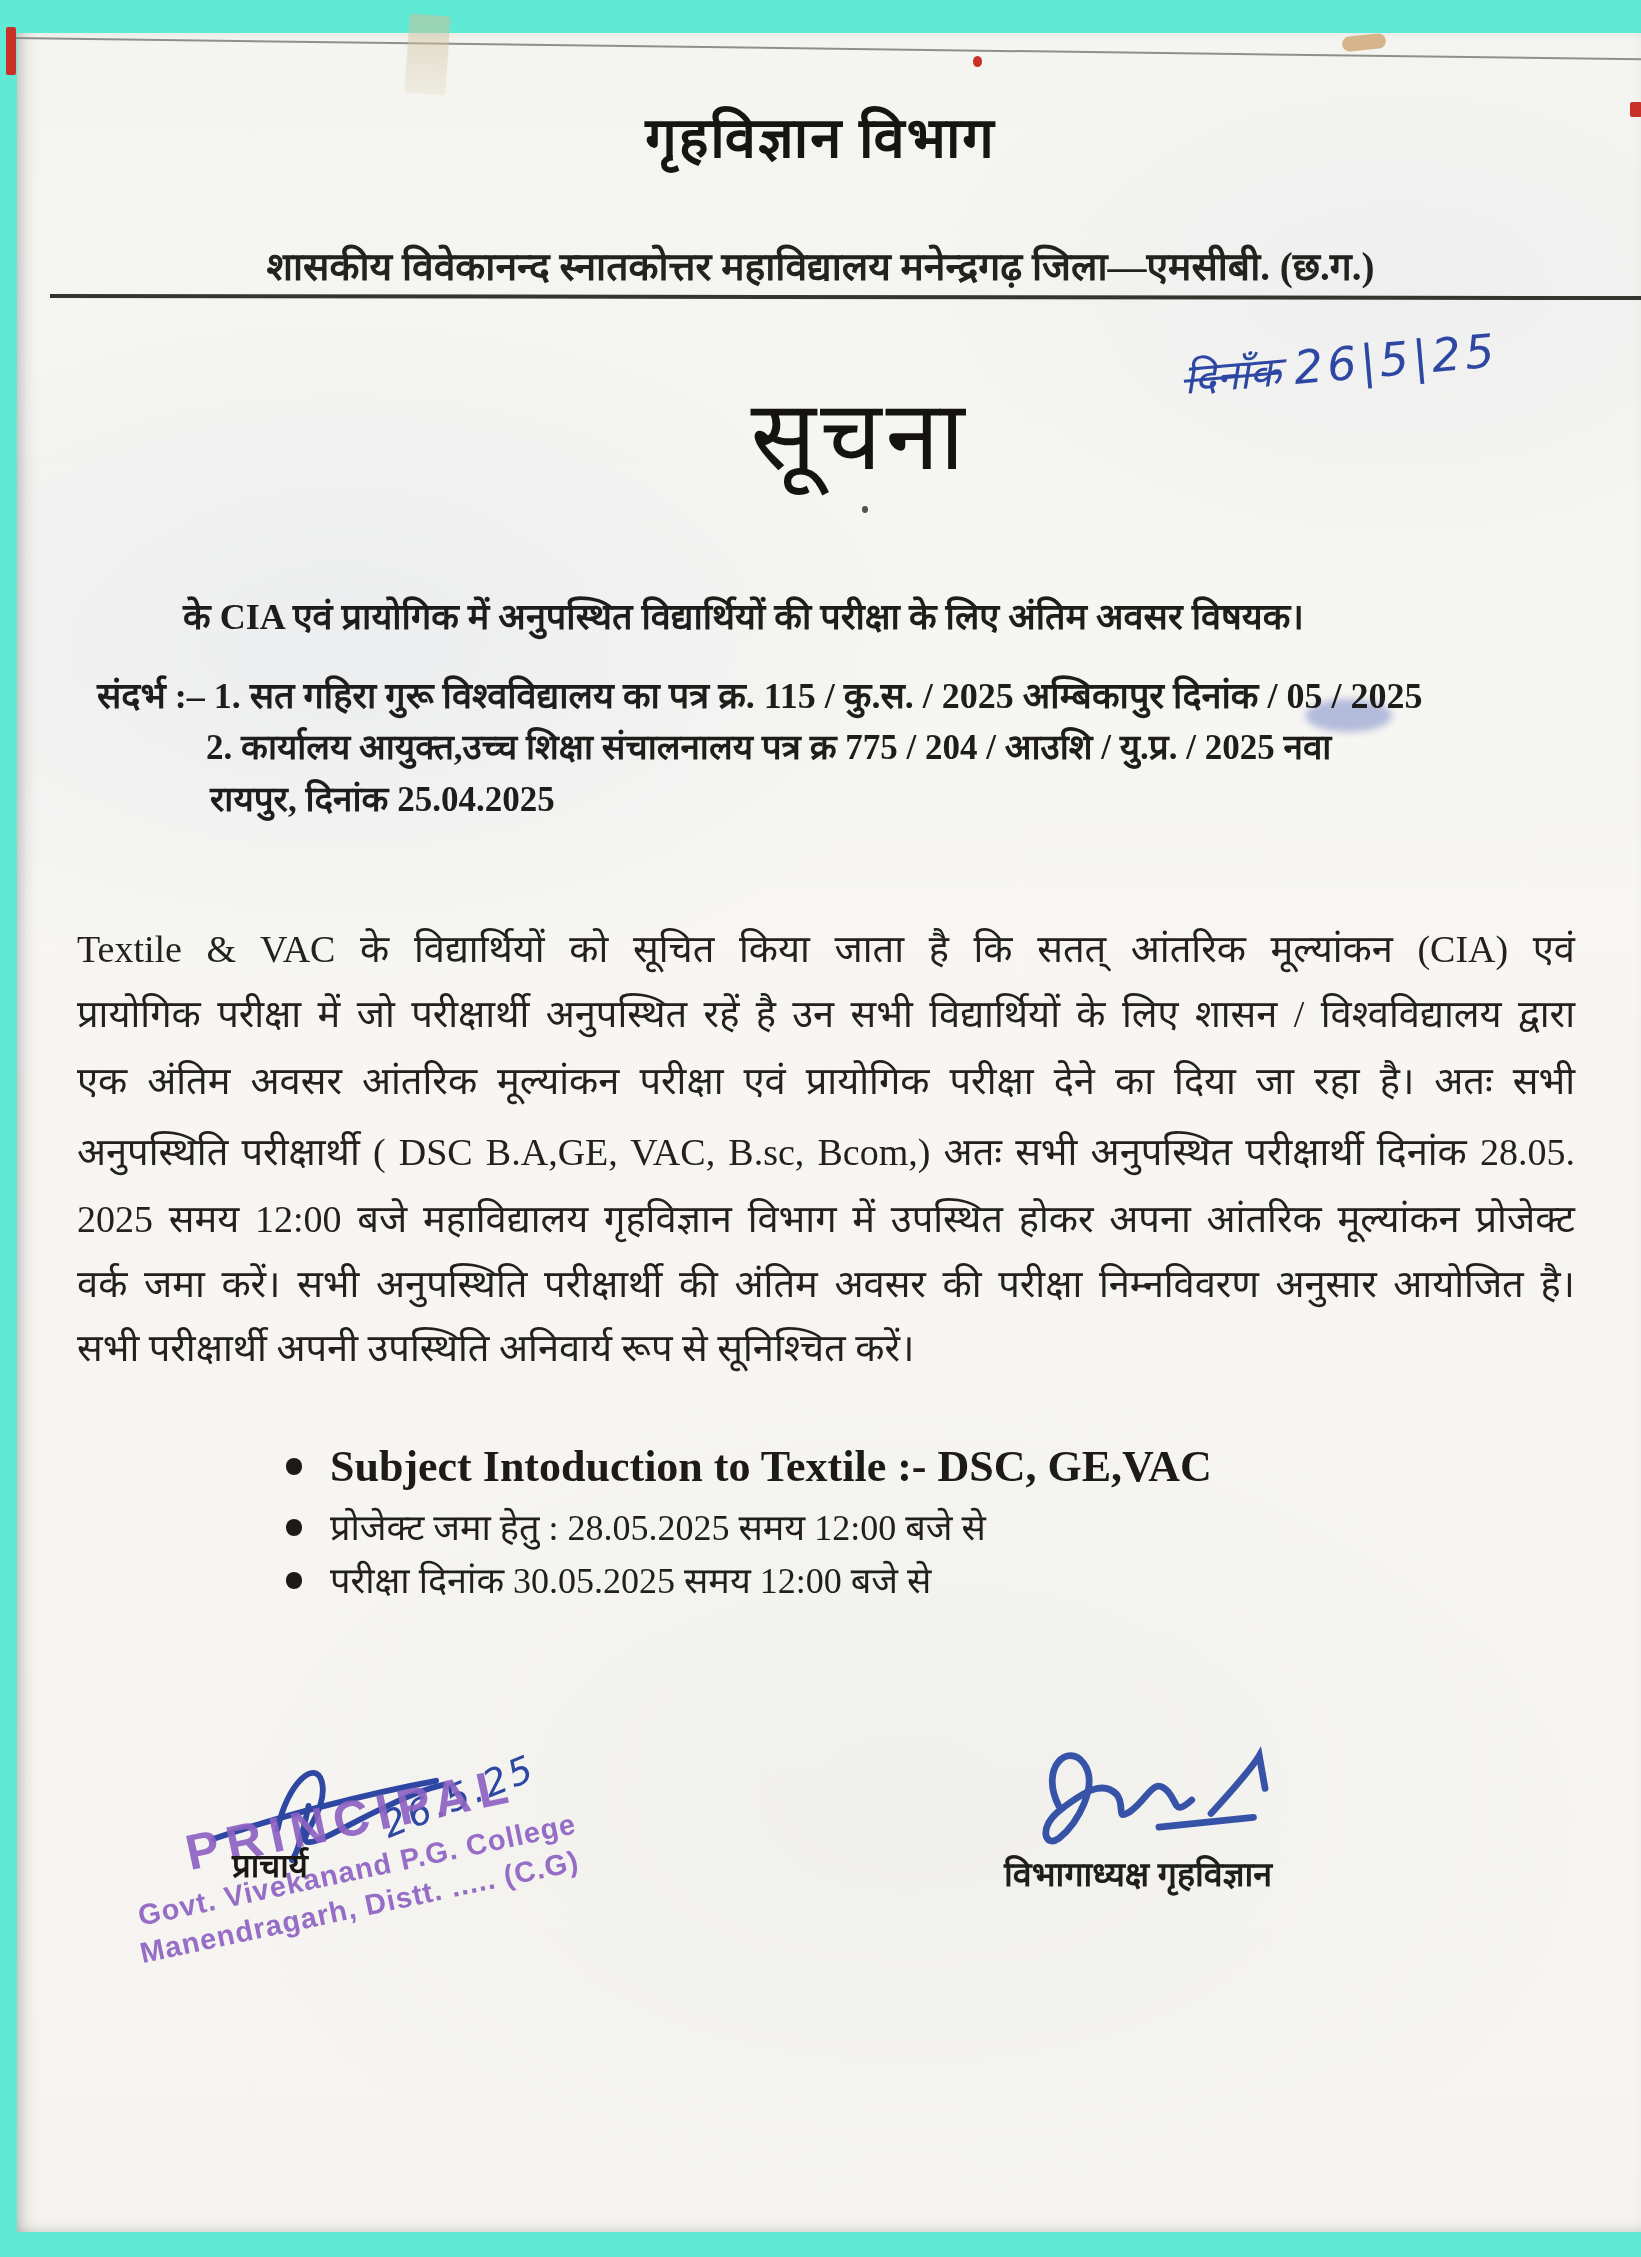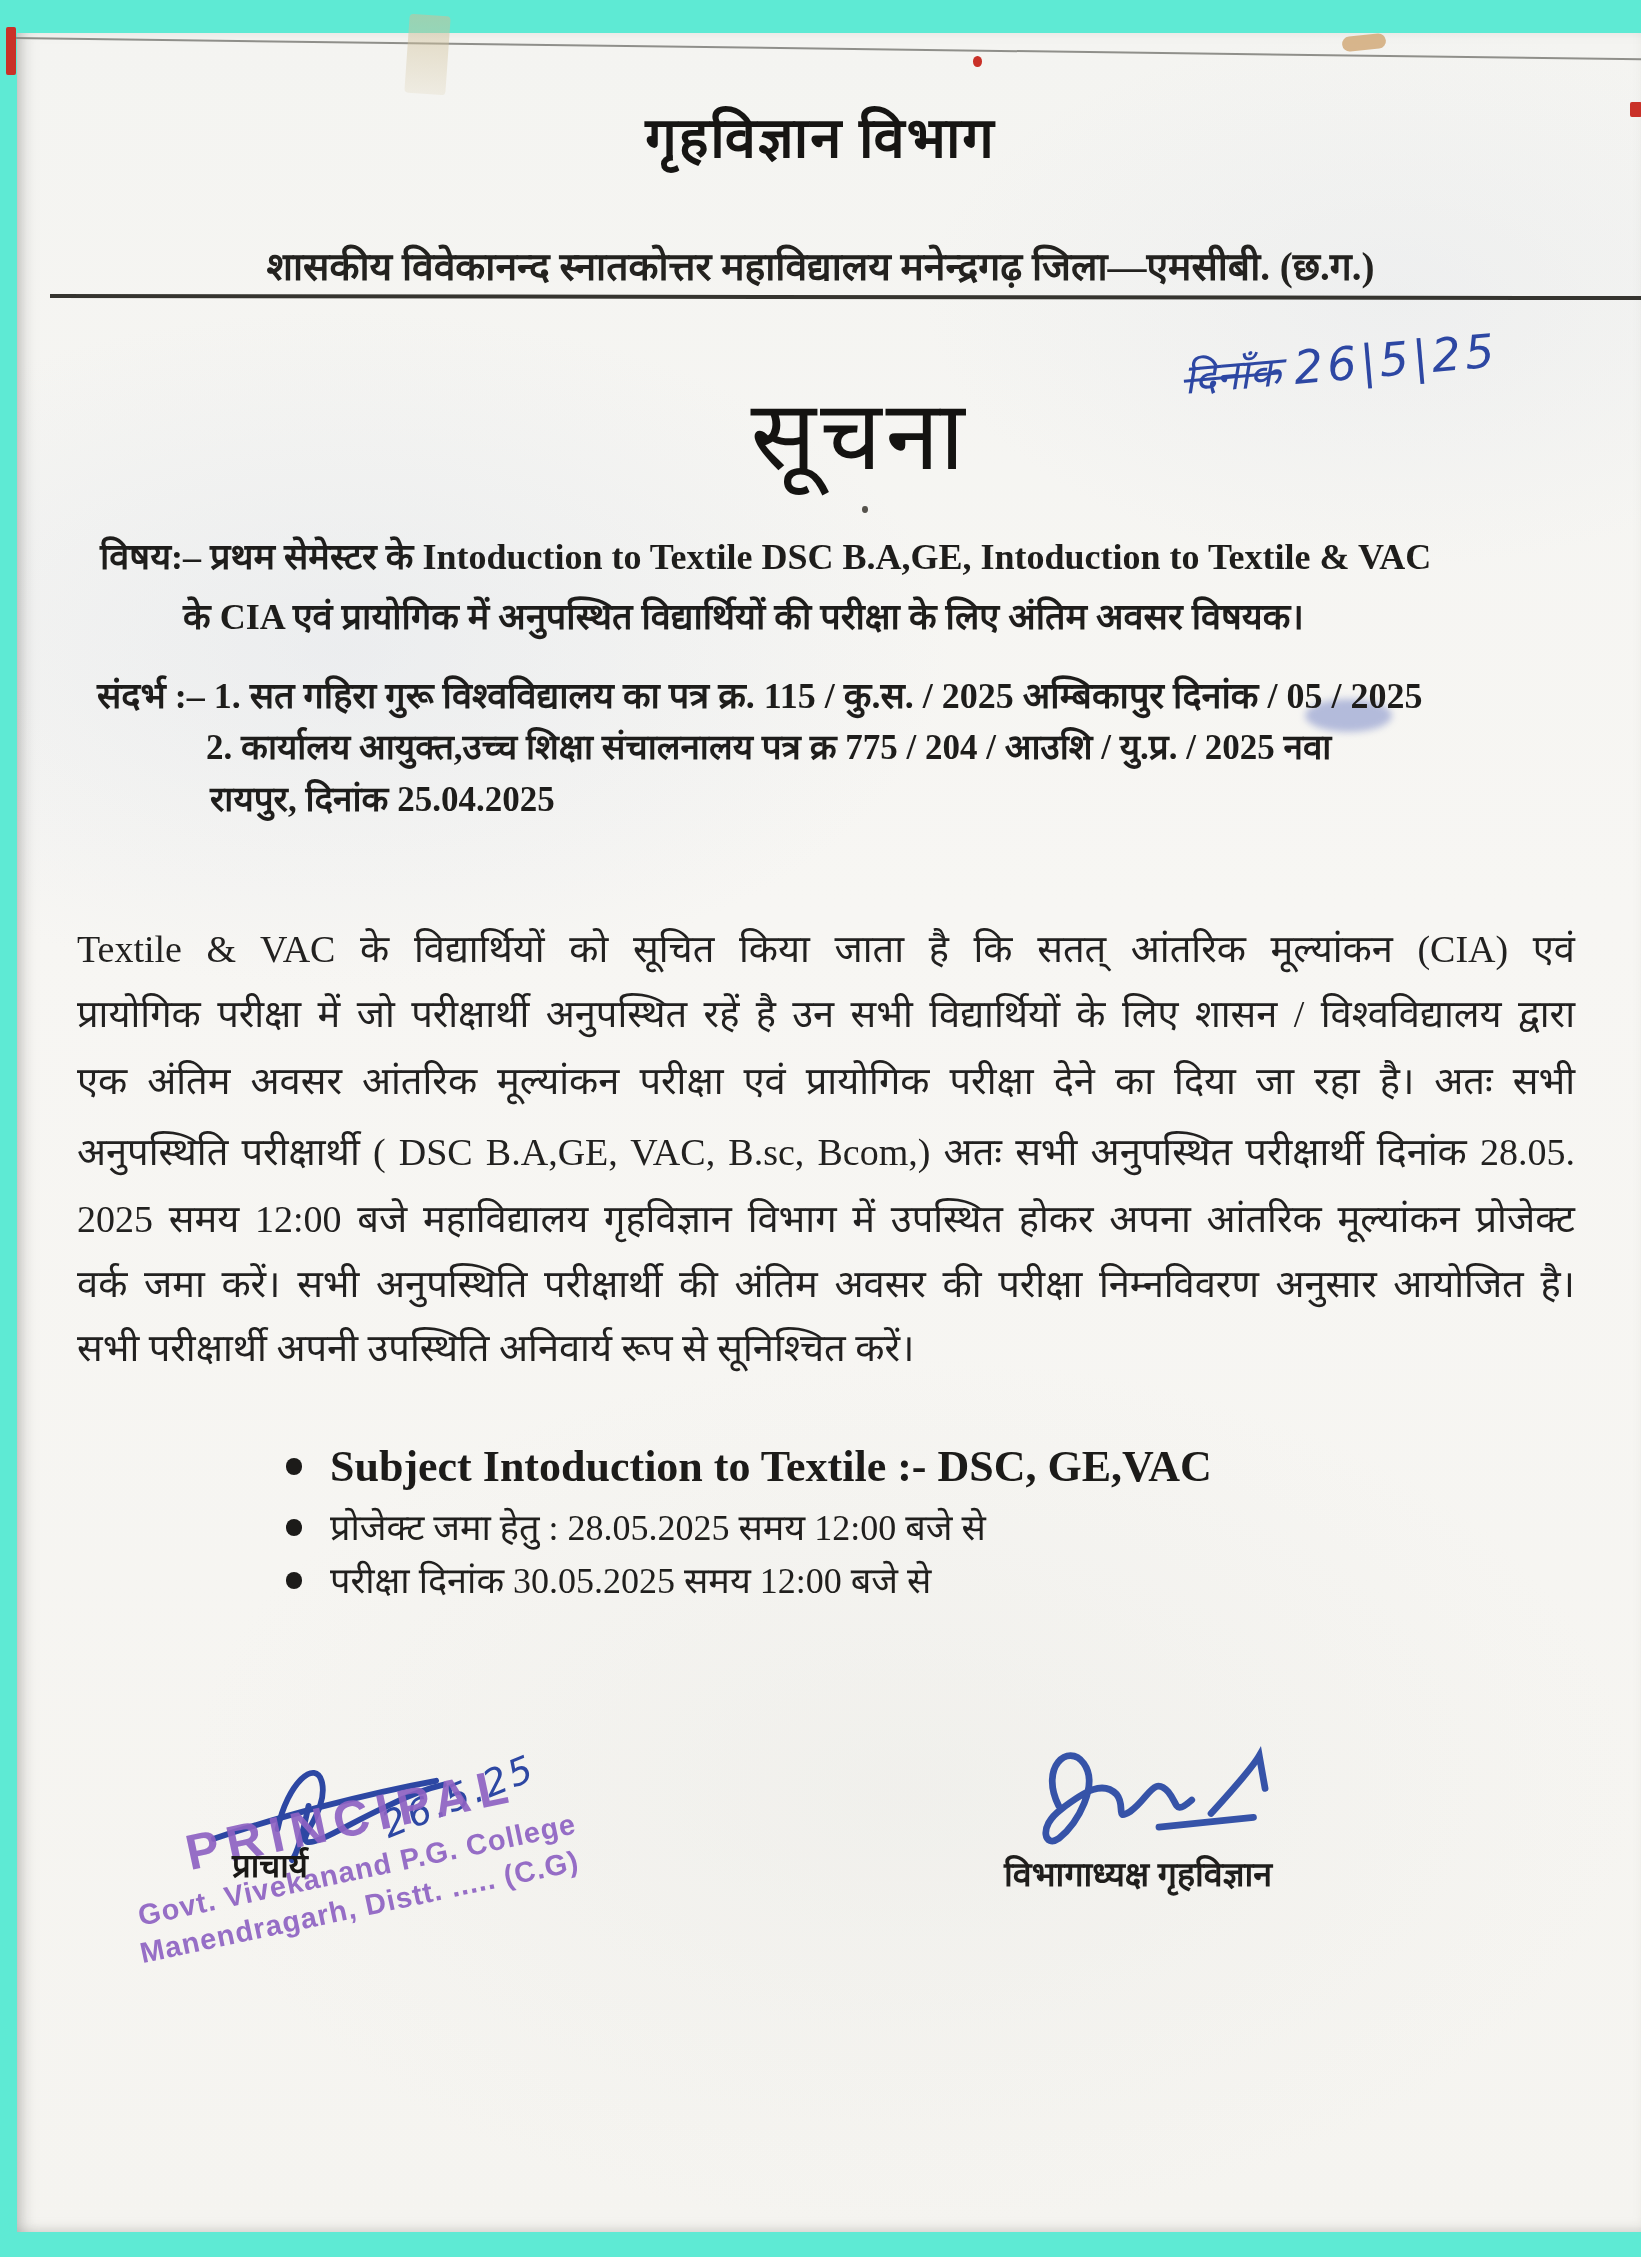--- a/index.html
+++ b/index.html
@@ -117,21 +117,20 @@
 
   <div class="abs dept-title">गृहविज्ञान विभाग</div>
   <div class="abs college-line">शासकीय विवेकानन्द स्नातकोत्तर महाविद्यालय मनेन्द्रगढ़ जिला—एमसीबी. (छ.ग.)</div>
   <div class="abs header-rule"></div>
 
   <div class="abs notice-title">सूचना</div>
   <div class="abs hand-date">
     <span class="lbl">दिनाँक</span><span class="val">26|5|25</span>
   </div>
 
-  <div class="abs subj-1">विषय:– प्रथम सेमेस्टर के Intoduction to Textile DSC B.A,GE, Intoduction to Textile &amp; VAC</div>
   <div class="abs subj-2">के CIA एवं प्रायोगिक में अनुपस्थित विद्यार्थियों की परीक्षा के लिए अंतिम अवसर विषयक।</div>
 
   <div class="abs ref-1">संदर्भ :– 1. सत गहिरा गुरू विश्वविद्यालय का पत्र क्र. 115 / कु.स. / 2025 अम्बिकापुर दिनांक  / 05 / 2025</div>
   <div class="abs ref-2">2. कार्यालय आयुक्त,उच्च शिक्षा संचालनालय पत्र क्र 775 / 204 / आउशि / यु.प्र. / 2025 नवा</div>
   <div class="abs ref-3">रायपुर, दिनांक 25.04.2025</div>
 
   <div class="abs body-line" style="top:921px">Textile &amp; VAC के विद्यार्थियों को सूचित किया जाता है कि सतत् आंतरिक मूल्यांकन (CIA) एवं</div>
   <div class="abs body-line" style="top:986px">प्रायोगिक परीक्षा में जो परीक्षार्थी अनुपस्थित रहें है उन सभी विद्यार्थियों के लिए शासन / विश्वविद्यालय द्वारा</div>
   <div class="abs body-line" style="top:1053px">एक अंतिम अवसर आंतरिक मूल्यांकन परीक्षा एवं प्रायोगिक परीक्षा देने का दिया जा रहा है। अतः सभी</div>
   <div class="abs body-line" style="top:1124px">अनुपस्थिति परीक्षार्थी ( DSC B.A,GE, VAC, B.sc, Bcom,) अतः सभी अनुपस्थित परीक्षार्थी दिनांक 28.05.</div>

